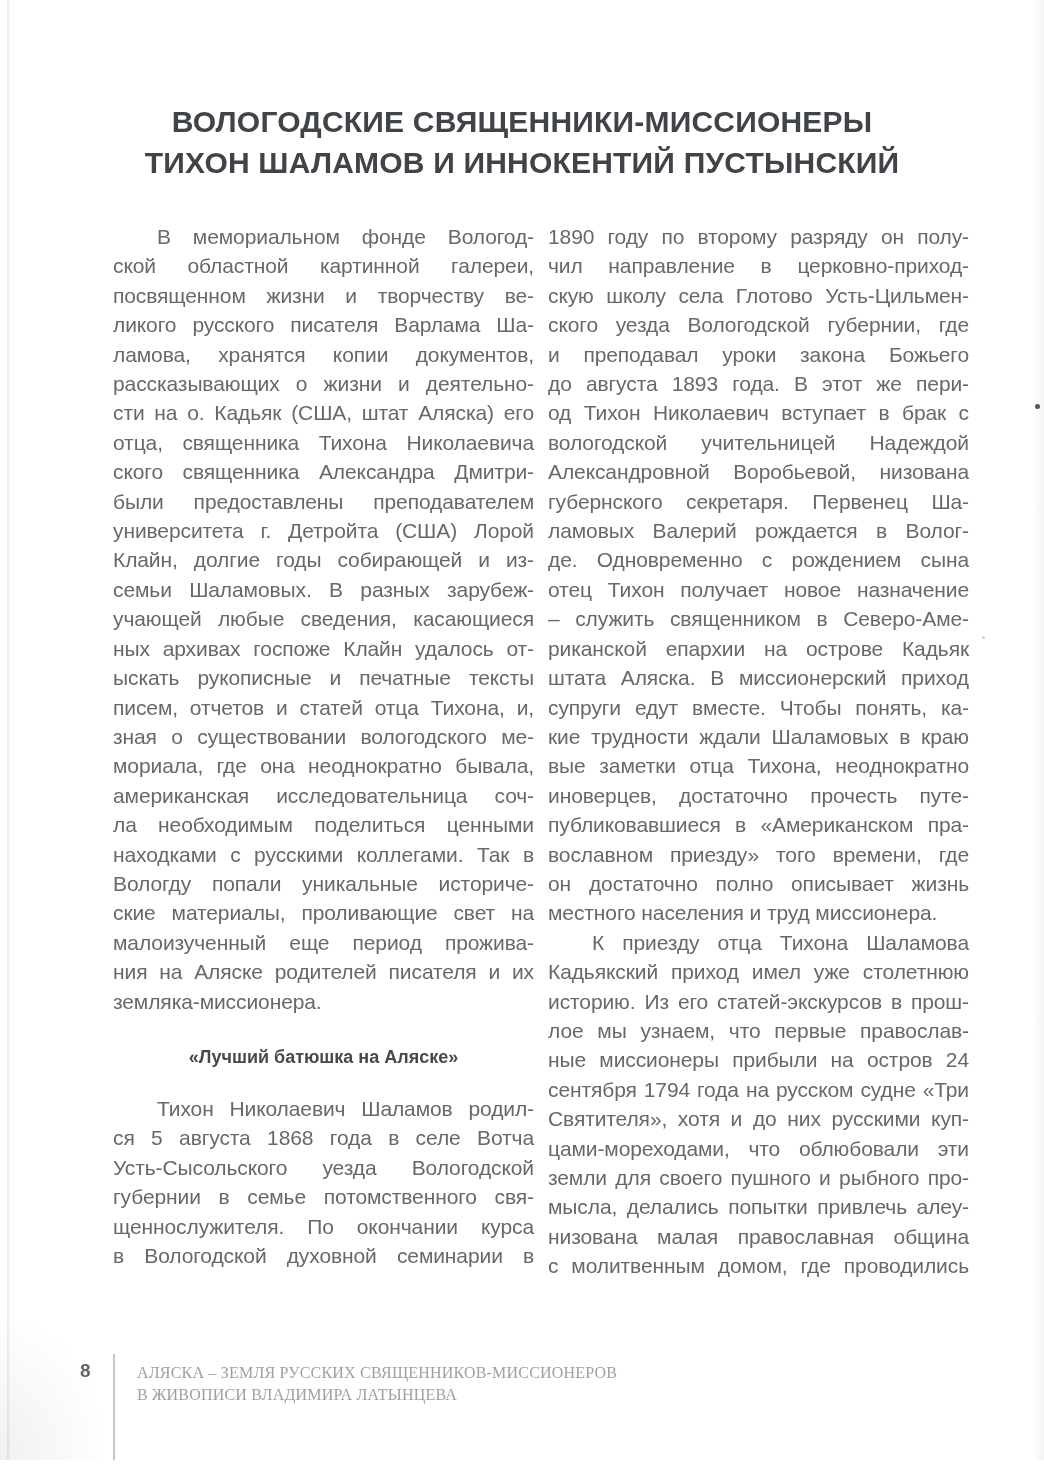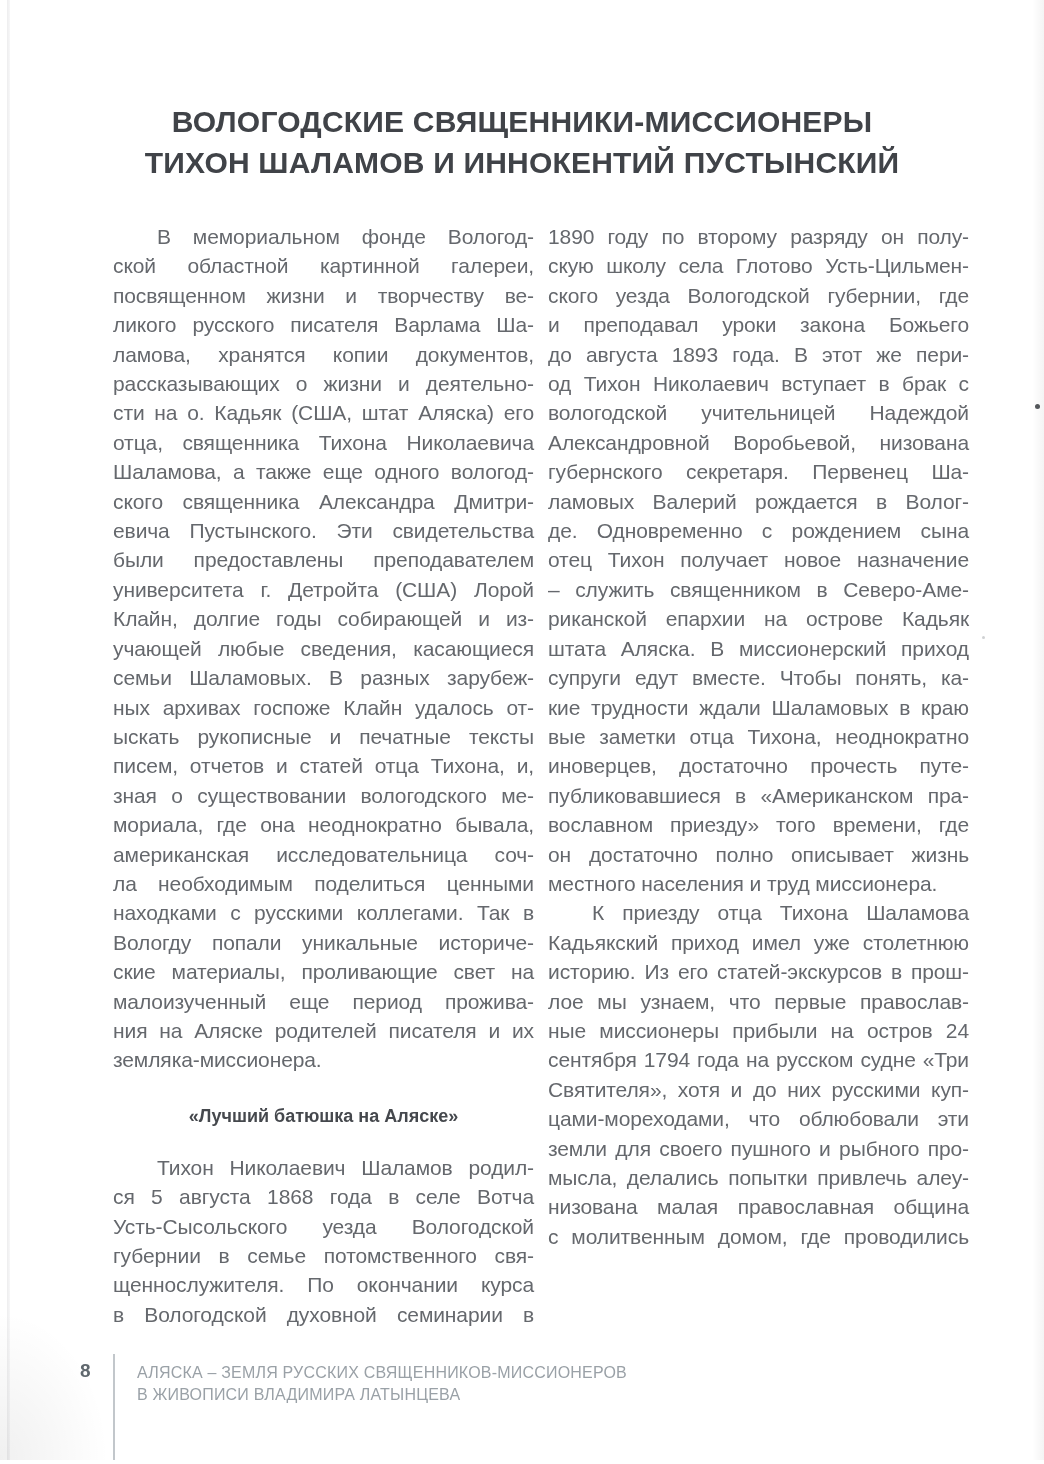--- a/index.html
+++ b/index.html
@@ -67,20 +67,21 @@
   .footer-rule {
     position: absolute; left: 113px; top: 1354px; bottom: 0; width: 2px;
     background: var(--rule, #c2c7cb);
   }
   .caption {
     position: absolute; left: 137px; top: 1362px;
     font-size: 16px; line-height: 22px;
     letter-spacing: 0.2px;
     color: var(--footer-text, #9aa1a7);
     white-space: pre-line;
+    font-family: Liberation Serif, serif;
   }
 
   .speck-1 { position:absolute; left:1035px; top:404px; width:5px; height:5px; border-radius:50%; background:#55585c; }
   .speck-2 { position:absolute; left:982px; top:636px; width:3px; height:3px; border-radius:50%; background:#cfd1d3; }
 </style>
 </head>
 <body>
 
 <div class="page">
   <h1 class="title">ВОЛОГОДСКИЕ СВЯЩЕННИКИ-МИССИОНЕРЫ
@@ -90,28 +91,26 @@
     <div class="col">
         <div class="para indent">
           <div class="line">В мемориальном фонде Вологод-</div>
           <div class="line">ской областной картинной галереи,</div>
           <div class="line">посвященном жизни и творчеству ве-</div>
           <div class="line">ликого русского писателя Варлама Ша-</div>
           <div class="line">ламова, хранятся копии документов,</div>
           <div class="line">рассказывающих о жизни и деятельно-</div>
           <div class="line">сти на о. Кадьяк (США, штат Аляска) его</div>
           <div class="line">отца, священника Тихона Николаевича</div>
-          <div class="line">Шаламова, а также еще одного вологод-</div>
           <div class="line">ского священника Александра Дмитри-</div>
-          <div class="line">евича Пустынского. Эти свидетельства</div>
           <div class="line">были предоставлены преподавателем</div>
           <div class="line">университета г. Детройта (США) Лорой</div>
           <div class="line">Клайн, долгие годы собирающей и из-</div>
+          <div class="line">семьи Шаламовых. В разных зарубеж-</div>
           <div class="line">учающей любые сведения, касающиеся</div>
-          <div class="line">семьи Шаламовых. В разных зарубеж-</div>
           <div class="line">ных архивах госпоже Клайн удалось от-</div>
           <div class="line">ыскать рукописные и печатные тексты</div>
           <div class="line">писем, отчетов и статей отца Тихона, и,</div>
           <div class="line">зная о существовании вологодского ме-</div>
           <div class="line">мориала, где она неоднократно бывала,</div>
           <div class="line">американская исследовательница соч-</div>
           <div class="line">ла необходимым поделиться ценными</div>
           <div class="line">находками с русскими коллегами. Так в</div>
           <div class="line">Вологду попали уникальные историче-</div>
           <div class="line">ские материалы, проливающие свет на</div>
@@ -125,20 +124,21 @@
           <div class="line">ся 5 августа 1868 года в селе Вотча</div>
           <div class="line">Усть-Сысольского уезда Вологодской</div>
           <div class="line">губернии в семье потомственного свя-</div>
           <div class="line">щеннослужителя. По окончании курса</div>
           <div class="line">в Вологодской духовной семинарии в</div>
         </div>
       </div>
     <div class="col">
         <div class="para">
           <div class="line">1890 году по второму разряду он полу-</div>
+          <div class="line">чил направление в церковно-приход-</div>
           <div class="line">скую школу села Глотово Усть-Цильмен-</div>
           <div class="line">ского уезда Вологодской губернии, где</div>
           <div class="line">и преподавал уроки закона Божьего</div>
           <div class="line">до августа 1893 года. В этот же пери-</div>
           <div class="line">од Тихон Николаевич вступает в брак с</div>
           <div class="line">вологодской учительницей Надеждой</div>
           <div class="line">Александровной Воробьевой, низована</div>
           <div class="line">губернского секретаря. Первенец Ша-</div>
           <div class="line">ламовых Валерий рождается в Волог-</div>
           <div class="line">де. Одновременно с рождением сына</div>

